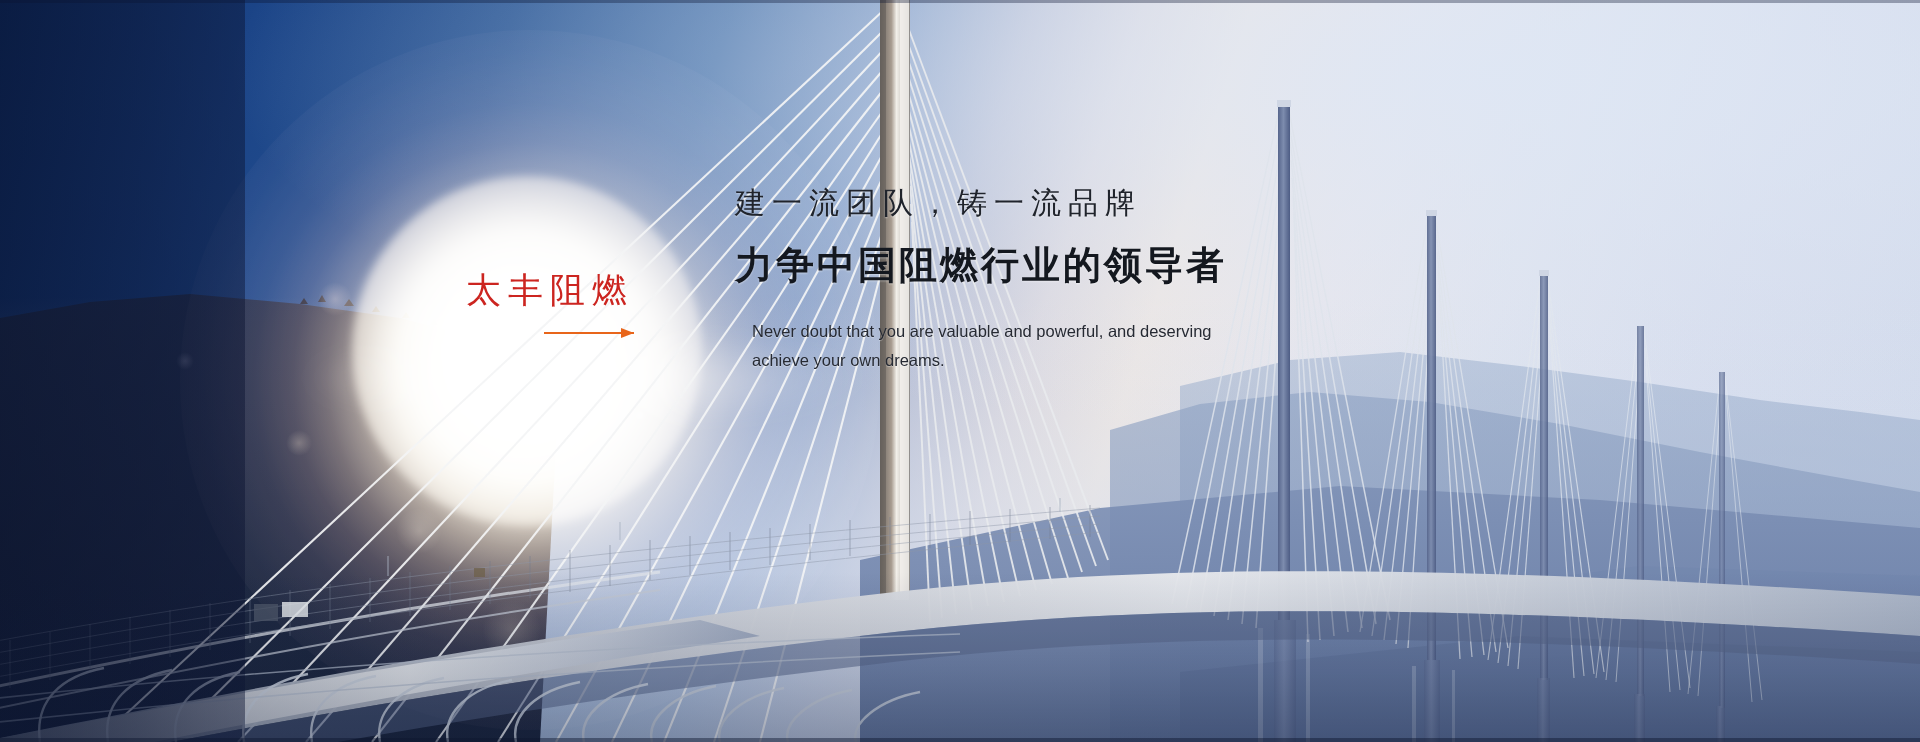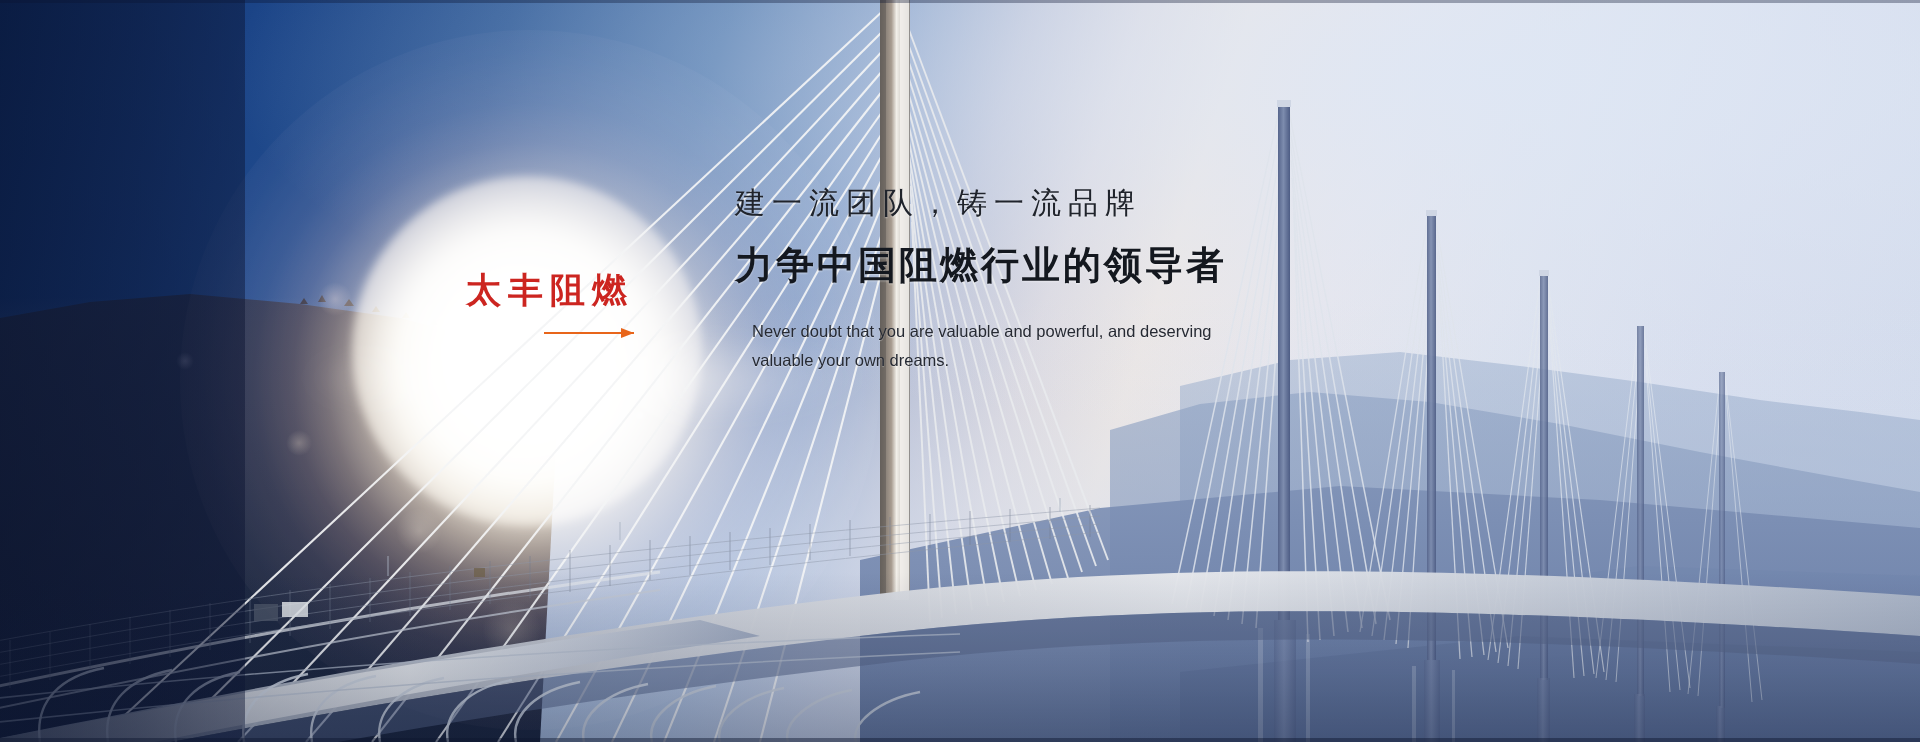--- a/index.html
+++ b/index.html
@@ -170,21 +170,21 @@
   .logo-block {
     position: absolute;
     left: 466px;
     top: 272px;
     z-index: 45;
     text-align: right;
   }
   .logo-text {
     font-family: "Liberation Sans", "DejaVu Sans", sans-serif;
     font-size: 35px;
-    font-weight: 700;
+    font-weight: 400;
     letter-spacing: 7px;
     color: #cc2520;
     line-height: 1;
     white-space: nowrap;
     text-shadow: 0 1px 2px rgba(255,255,255,.5);
   }
   .logo-arrow {
     margin-top: 20px;
     margin-left: auto;
     width: 90px;
@@ -516,17 +516,17 @@
       <span class="shaft"></span>
       <span class="head"></span>
     </div>
   </div>
 
   <div class="copy">
     <div class="headline-sub">建一流团队，铸一流品牌</div>
     <div class="headline-main">力争中国阻燃行业的领导者</div>
     <div class="desc">
       <div>Never doubt that you are valuable and powerful, and deserving</div>
-      <div>valuable your own dreams.</div>
+      <div>achieve your own dreams.</div>
     </div>
   </div>
 
 </div>
 
 </body></html>

